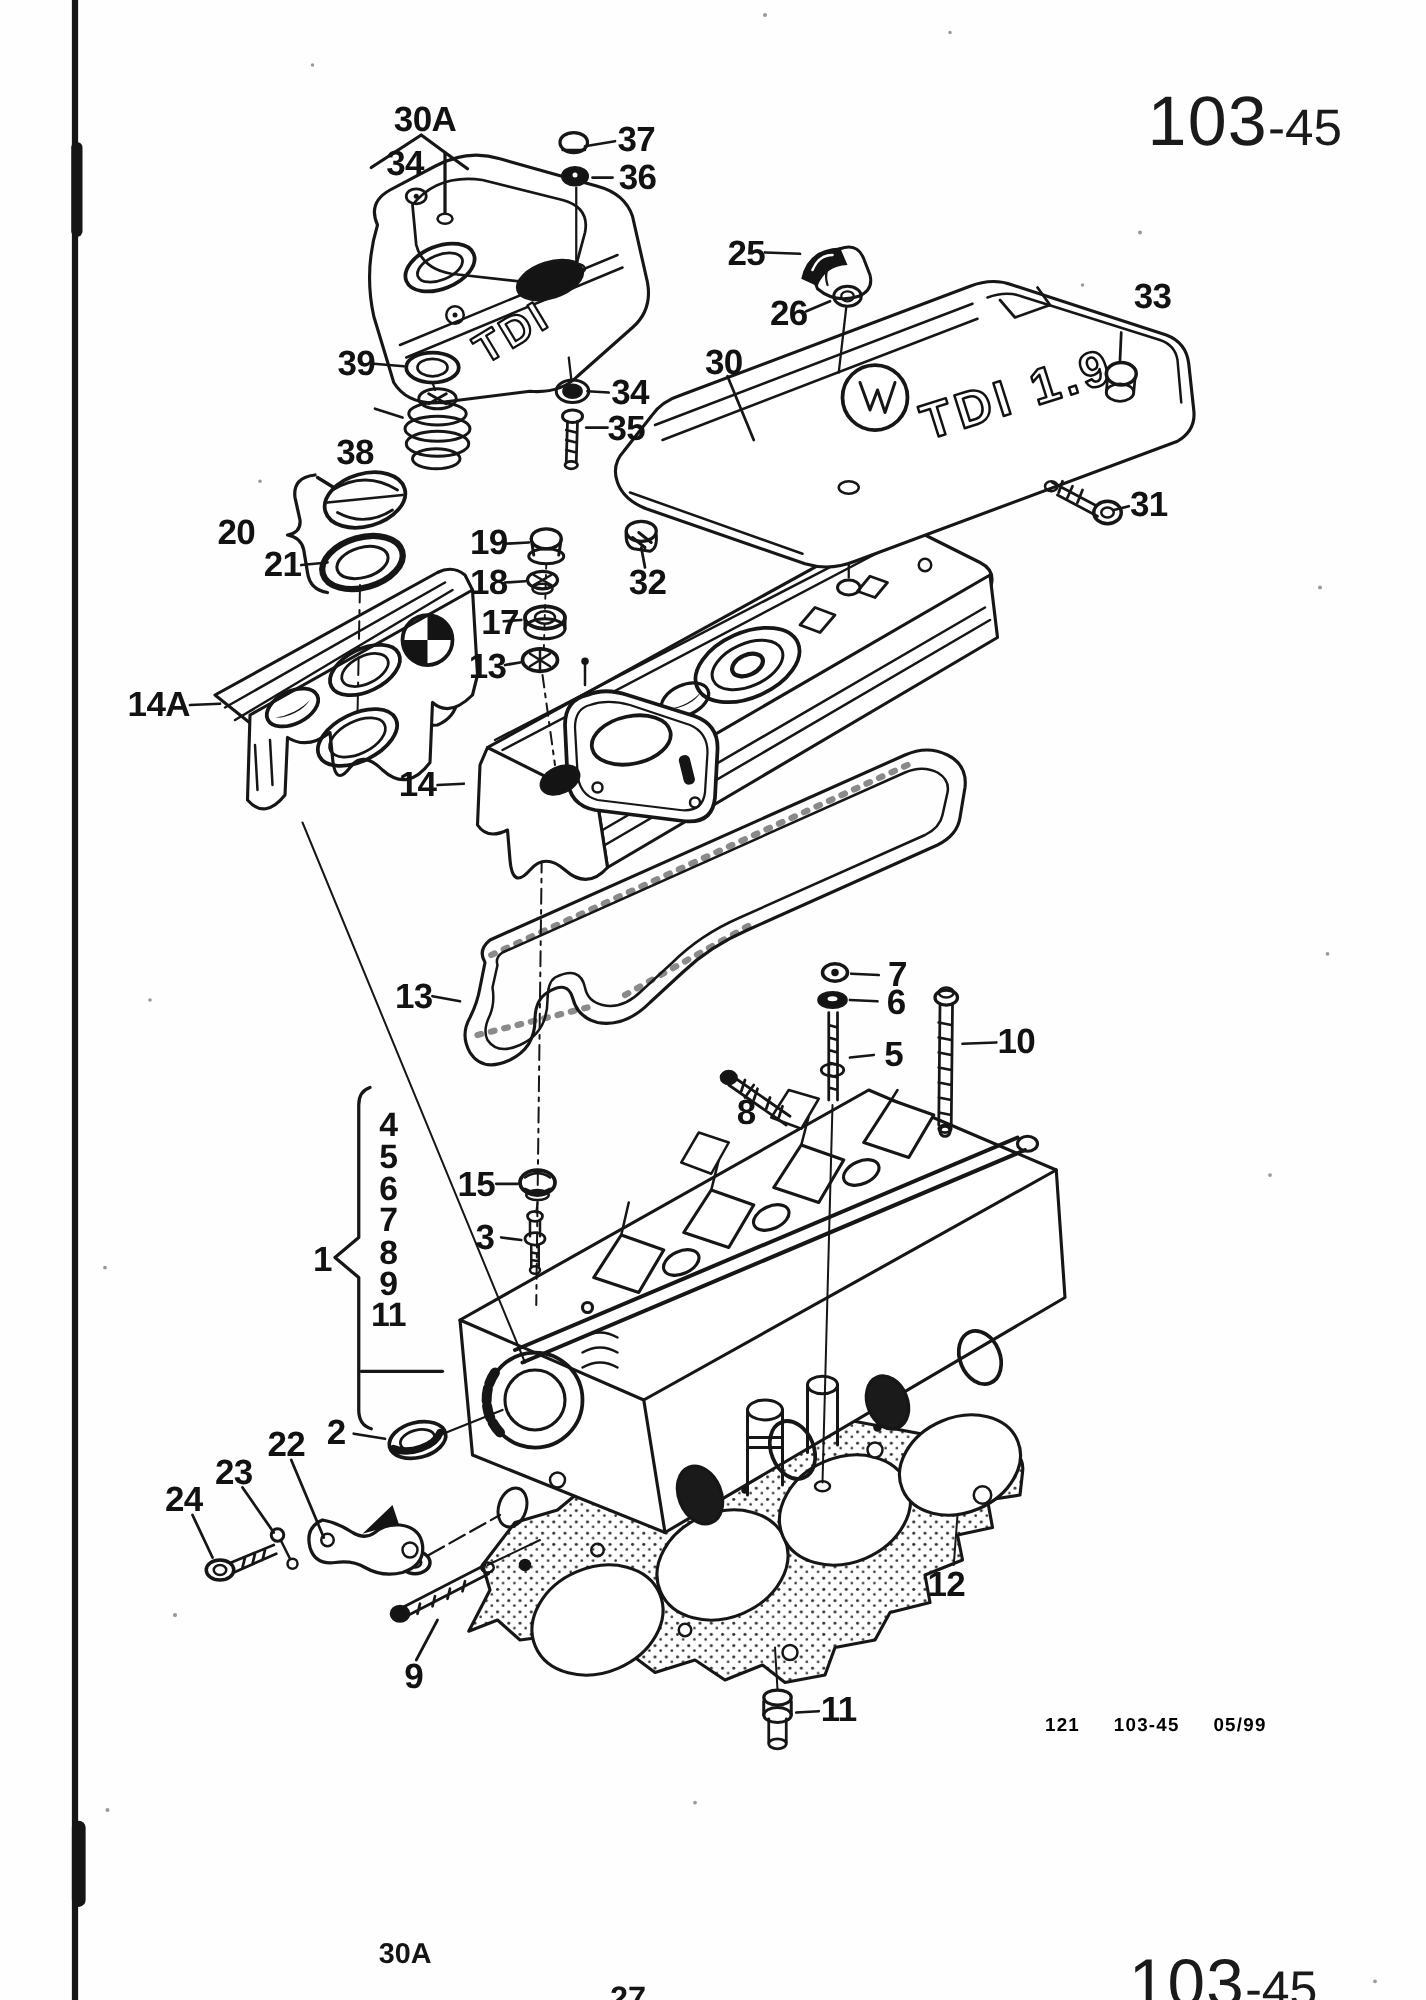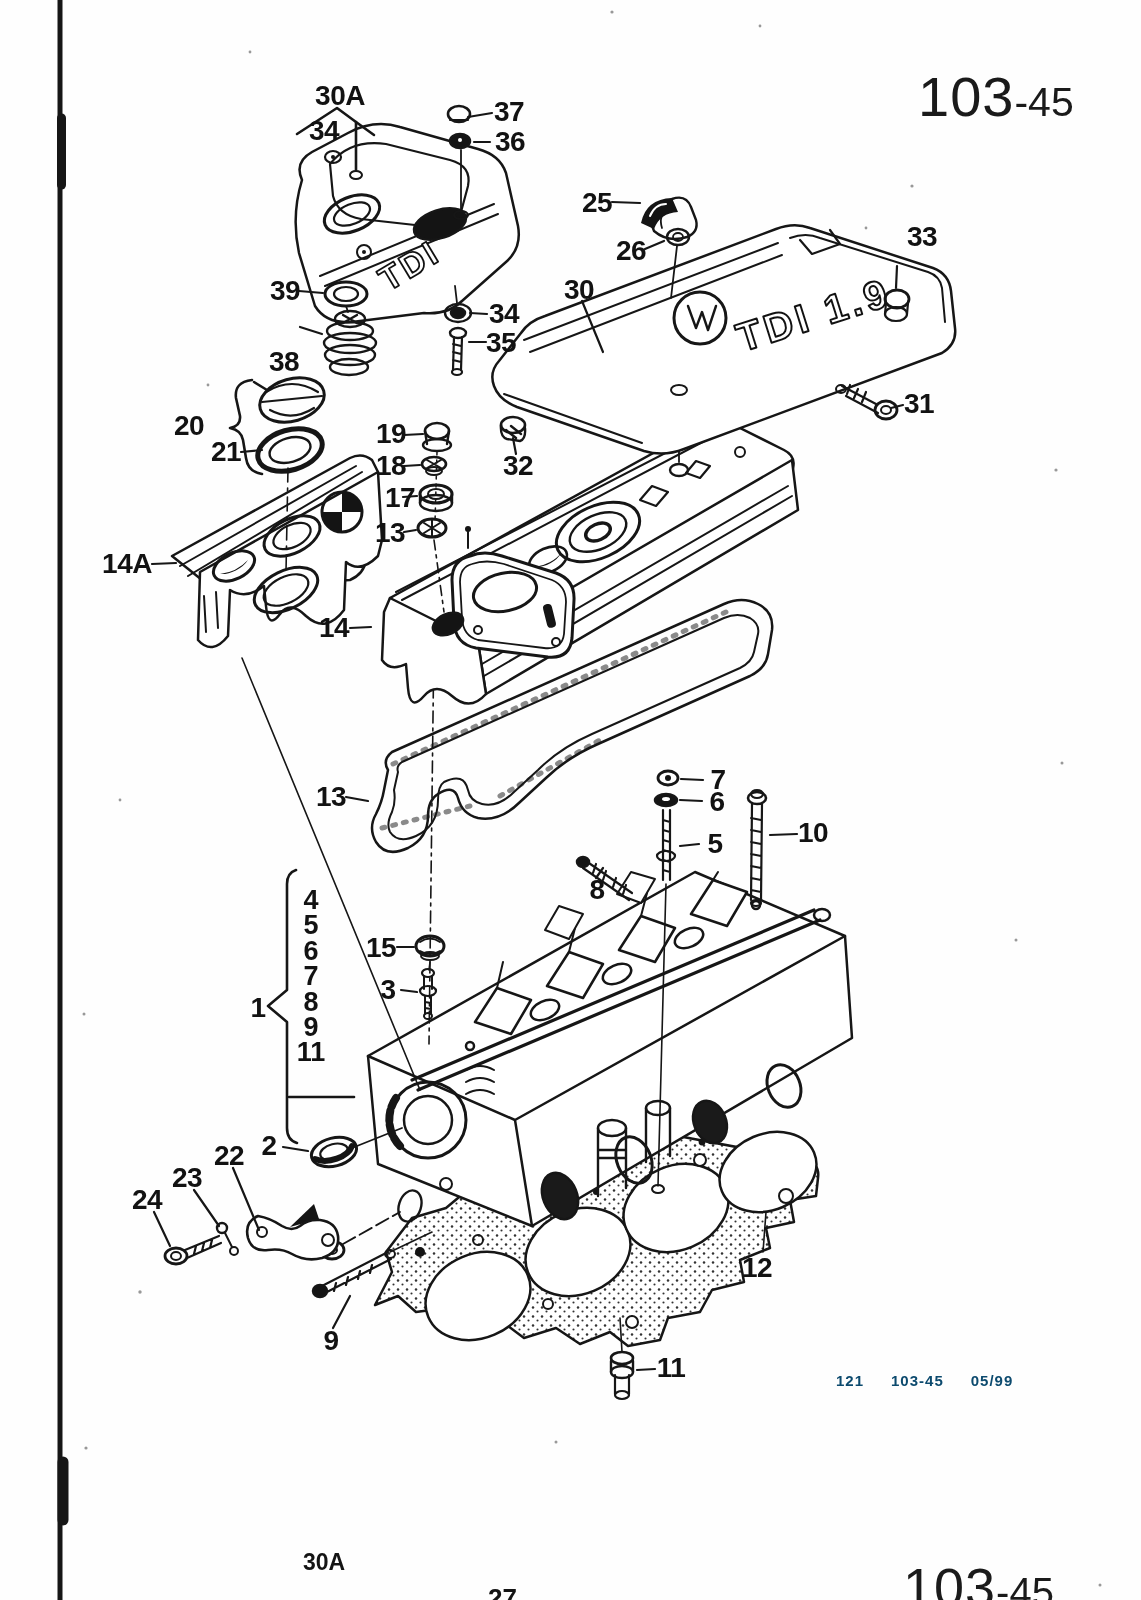--- a/index.html
+++ b/index.html
@@ -18,21 +18,21 @@
     position:absolute;left:291px;top:888px;width:40px;text-align:center;
     font-weight:700;font-size:27px;line-height:25.4px;color:#121212;
   }
   .corner-code{
     position:absolute;left:918px;top:64px;color:#1a1a1a;white-space:nowrap;
   }
   .corner-code .main{font-size:56px;font-weight:400;letter-spacing:1px;}
   .corner-code .suffix{font-size:41px;font-weight:400;}
   .footer-code{
     position:absolute;left:836px;top:1372px;display:flex;gap:27px;
-    font-size:15px;font-weight:700;letter-spacing:1px;color:#0c4a6e;
+    font-size:15px;font-weight:700;letter-spacing:1px;color:#000000;
   }
   .bottom-30a{position:absolute;left:303px;top:1549px;font-size:23px;font-weight:700;}
   .bottom-27{position:absolute;left:488px;top:1583px;font-size:26px;font-weight:700;}
   .bottom-code{position:absolute;left:903px;top:1556px;white-space:nowrap;color:#1a1a1a;}
   .bottom-code .main{font-size:54px;font-weight:400;letter-spacing:1px;}
   .bottom-code .suffix{font-size:40px;font-weight:400;}
 </style>
 </head>
 <body>
 

